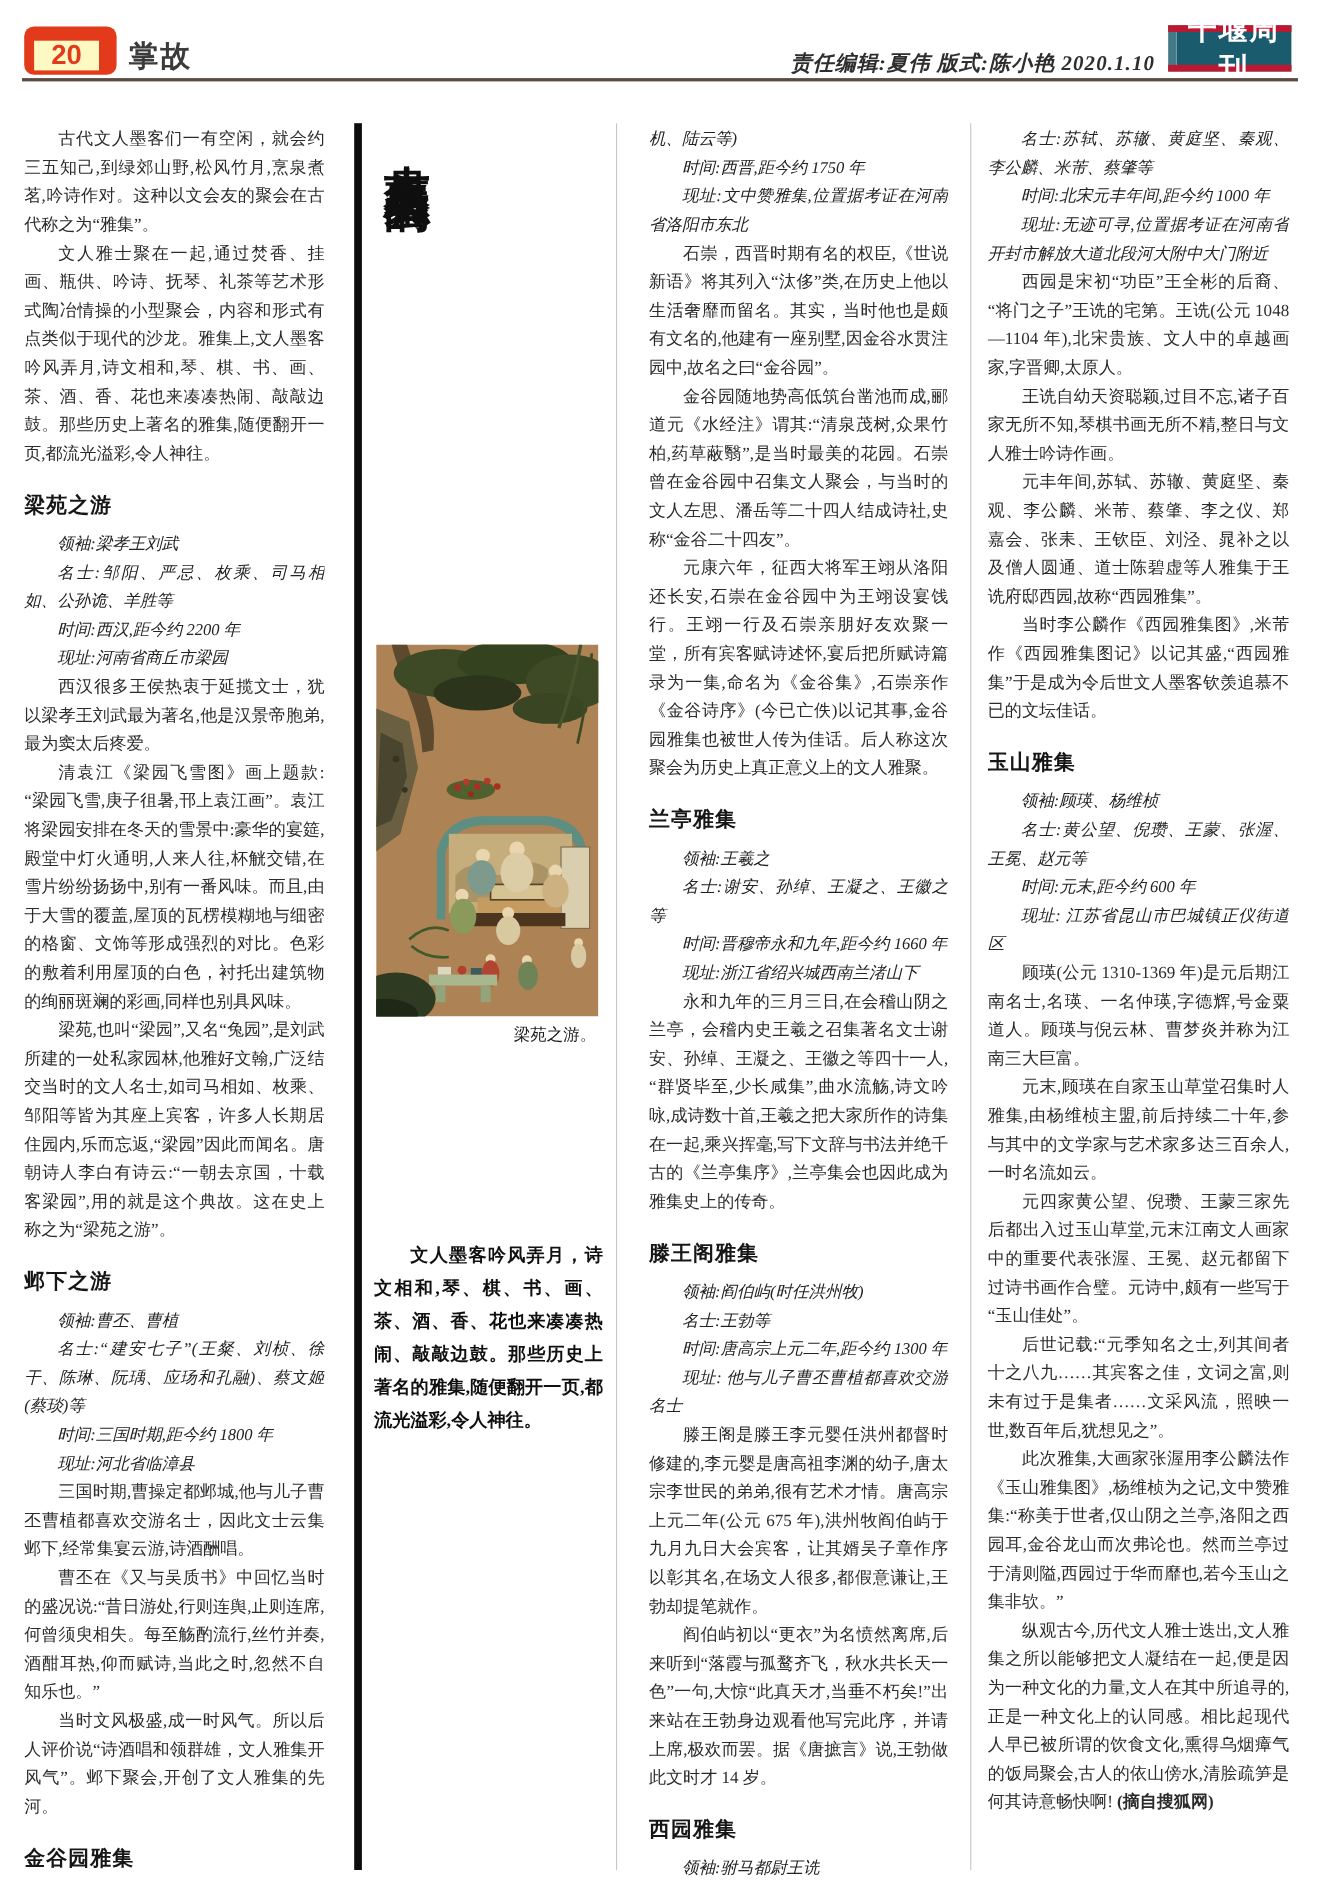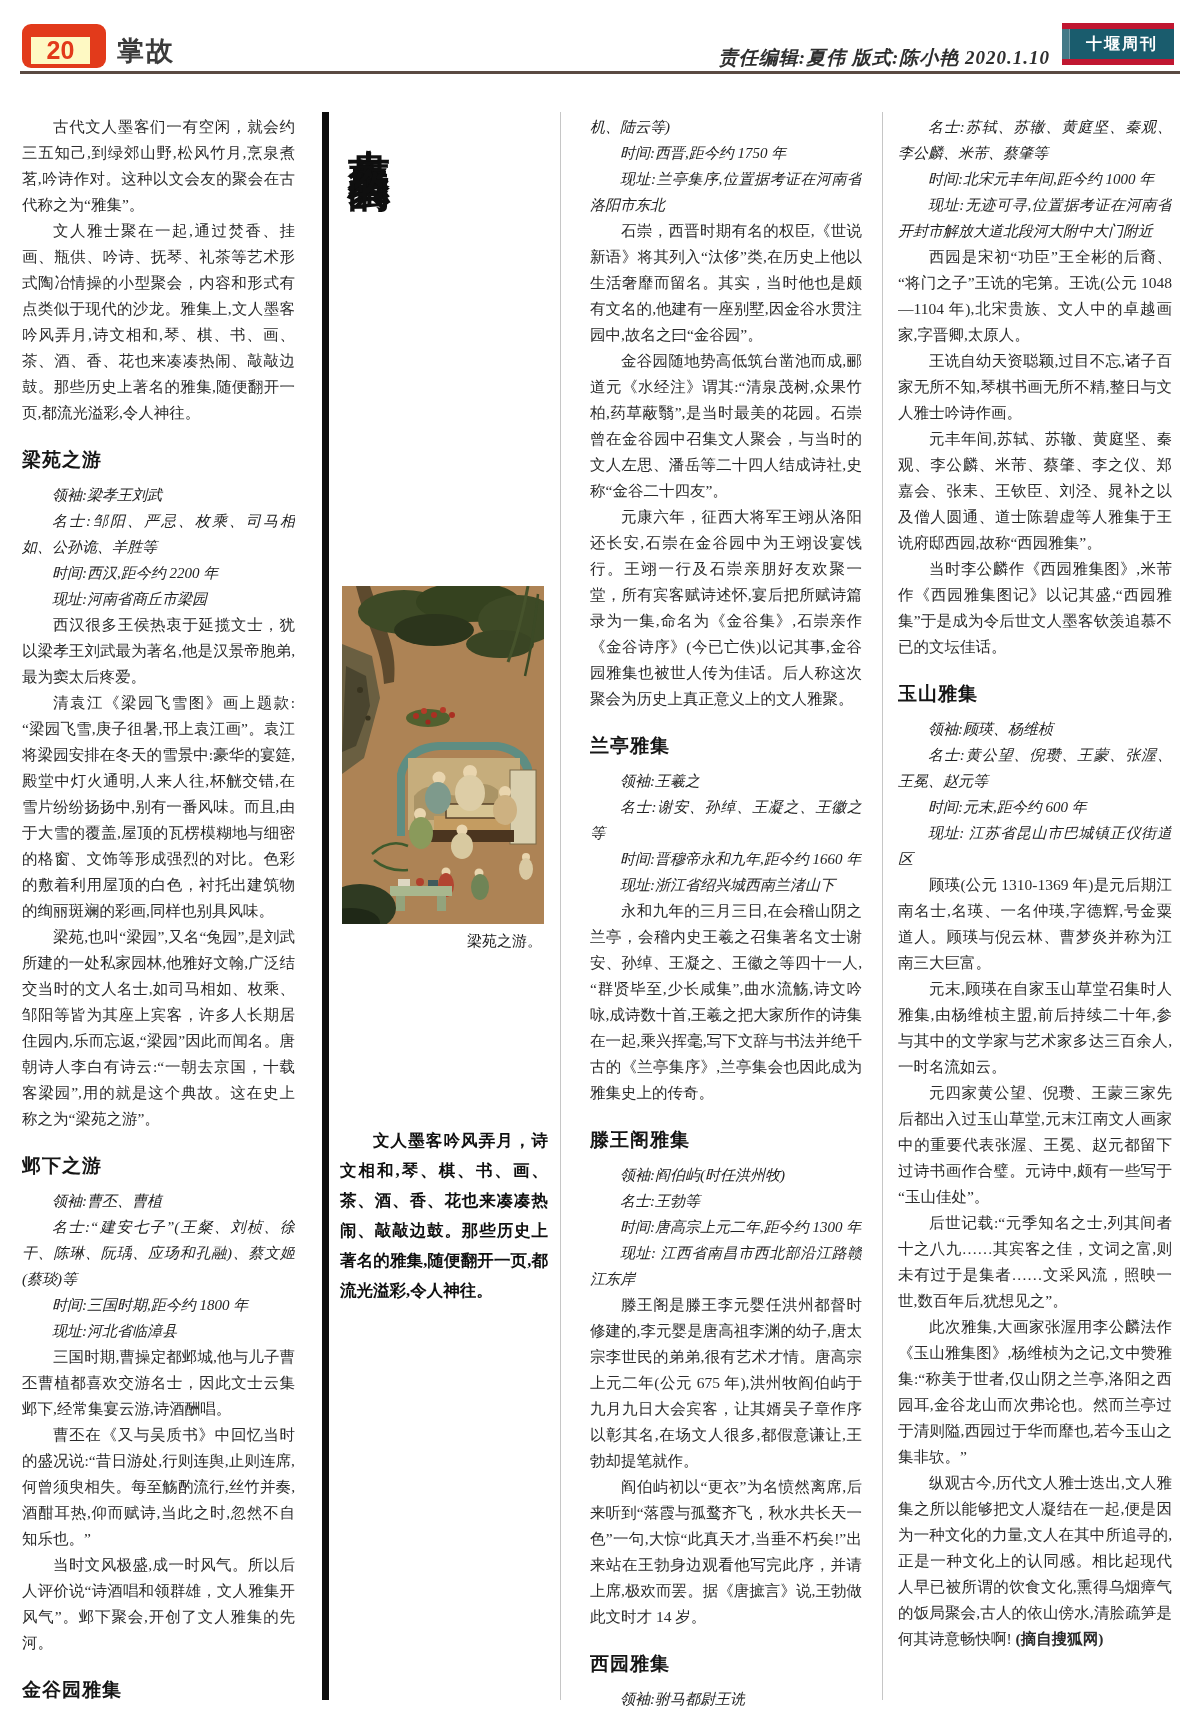--- a/index.html
+++ b/index.html
@@ -16,21 +16,21 @@
     display:flex;align-items:center;justify-content:center;
     font-family:"Liberation Sans","DejaVu Sans",sans-serif;font-weight:bold;font-size:25px;color:#e23a1b;}
   .section-label{position:absolute;left:117px;top:33px;margin:0;
     font-family:"Liberation Sans","DejaVu Sans",sans-serif;font-weight:bold;font-size:27px;color:#3b3b3b;letter-spacing:2px;}
   .editor-line{position:absolute;right:150px;top:45px;margin:0;
     font-style:italic;font-weight:bold;font-size:19px;color:#2e2e2e;letter-spacing:1px;}
   .masthead{position:absolute;left:1062px;top:23px;width:112px;height:42px;box-sizing:border-box;
     background:#1a5c6d;border-top:6px solid #c01731;border-bottom:6px solid #c01731;
     display:flex;align-items:center;}
   .mast-strip{width:7px;align-self:stretch;background:rgba(255,255,255,.18);border-right:1px solid rgba(255,255,255,.25);}
-  .mast-title{flex:1;text-align:center;color:#fff;font-weight:bold;font-size:16px;letter-spacing:2px;}
+  .mast-title{flex:1;text-align:center;color:#fff;font-weight:bold;font-size:26px;letter-spacing:2px;}
   .header-rule{position:absolute;left:20px;top:71px;width:1160px;height:3px;background:#5a4a42;}
 
   
   .vbar{position:absolute;left:322px;top:112px;width:7px;height:1588px;background:#0c0c0c;}
   .vsep{position:absolute;top:112px;width:1px;height:1588px;background:#c6c6c6;}
   #sep1{left:560px;} #sep2{left:882px;}
 
   .col{position:absolute;top:100px;height:1606px;overflow:hidden;text-align:justify;padding-top:14px;box-sizing:border-box;}
   #col1{left:22px;width:273px;}
   #col3{left:590px;width:272px;}
@@ -166,35 +166,35 @@
       <figcaption class="figcaption">梁苑之游。</figcaption>
     </figure>
 
     <p class="promo">文人墨客吟风弄月，诗文相和,琴、棋、书、画、茶、酒、香、花也来凑凑热闹、敲敲边鼓。那些历史上著名的雅集,随便翻开一页,都流光溢彩,令人神往。</p>
   </section>
 
   <div class="vsep" id="sep1"></div>
   <section class="col" id="col3">
       <p class="meta cont">机、陆云等)</p>
       <p class="meta">时间:西晋,距今约 1750 年</p>
-      <p class="meta">现址:兰亭集序,位置据考证在河南省洛阳市东北</p>
+      <p class="meta">现址:文中赞雅集,位置据考证在河南省洛阳市东北</p>
       <p class="body">石崇，西晋时期有名的权臣,《世说新语》将其列入“汰侈”类,在历史上他以生活奢靡而留名。其实，当时他也是颇有文名的,他建有一座别墅,因金谷水贯注园中,故名之曰“金谷园”。</p>
       <p class="body">金谷园随地势高低筑台凿池而成,郦道元《水经注》谓其:“清泉茂树,众果竹柏,药草蔽翳”,是当时最美的花园。石崇曾在金谷园中召集文人聚会，与当时的文人左思、潘岳等二十四人结成诗社,史称“金谷二十四友”。</p>
       <p class="body">元康六年，征西大将军王翊从洛阳还长安,石崇在金谷园中为王翊设宴饯行。王翊一行及石崇亲朋好友欢聚一堂，所有宾客赋诗述怀,宴后把所赋诗篇录为一集,命名为《金谷集》,石崇亲作《金谷诗序》(今已亡佚)以记其事,金谷园雅集也被世人传为佳话。后人称这次聚会为历史上真正意义上的文人雅聚。</p>
       <h3 class="heading">兰亭雅集</h3>
       <p class="meta">领袖:王羲之</p>
       <p class="meta">名士:谢安、孙绰、王凝之、王徽之等</p>
       <p class="meta">时间:晋穆帝永和九年,距今约 1660 年</p>
       <p class="meta">现址:浙江省绍兴城西南兰渚山下</p>
       <p class="body">永和九年的三月三日,在会稽山阴之兰亭，会稽内史王羲之召集著名文士谢安、孙绰、王凝之、王徽之等四十一人,“群贤毕至,少长咸集”,曲水流觞,诗文吟咏,成诗数十首,王羲之把大家所作的诗集在一起,乘兴挥毫,写下文辞与书法并绝千古的《兰亭集序》,兰亭集会也因此成为雅集史上的传奇。</p>
       <h3 class="heading">滕王阁雅集</h3>
       <p class="meta">领袖:阎伯屿(时任洪州牧)</p>
       <p class="meta">名士:王勃等</p>
       <p class="meta">时间:唐高宗上元二年,距今约 1300 年</p>
-      <p class="meta">现址: 江西省南昌市西北部沿江路赣江东岸</p>
+      <p class="meta">现址: 他与儿子曹丕曹植都喜欢交游名士</p>
       <p class="body">滕王阁是滕王李元婴任洪州都督时修建的,李元婴是唐高祖李渊的幼子,唐太宗李世民的弟弟,很有艺术才情。唐高宗上元二年(公元 675 年),洪州牧阎伯屿于九月九日大会宾客，让其婿吴子章作序以彰其名,在场文人很多,都假意谦让,王勃却提笔就作。</p>
       <p class="body">阎伯屿初以“更衣”为名愤然离席,后来听到“落霞与孤鹜齐飞，秋水共长天一色”一句,大惊“此真天才,当垂不朽矣!”出来站在王勃身边观看他写完此序，并请上席,极欢而罢。据《唐摭言》说,王勃做此文时才 14 岁。</p>
       <h3 class="heading">西园雅集</h3>
       <p class="meta">领袖:驸马都尉王诜</p>
     </section>
   <div class="vsep" id="sep2"></div>
   <section class="col" id="col4">
       <p class="meta">名士:苏轼、苏辙、黄庭坚、秦观、李公麟、米芾、蔡肇等</p>
       <p class="meta">时间:北宋元丰年间,距今约 1000 年</p>
       <p class="meta">现址:无迹可寻,位置据考证在河南省开封市解放大道北段河大附中大门附近</p>

